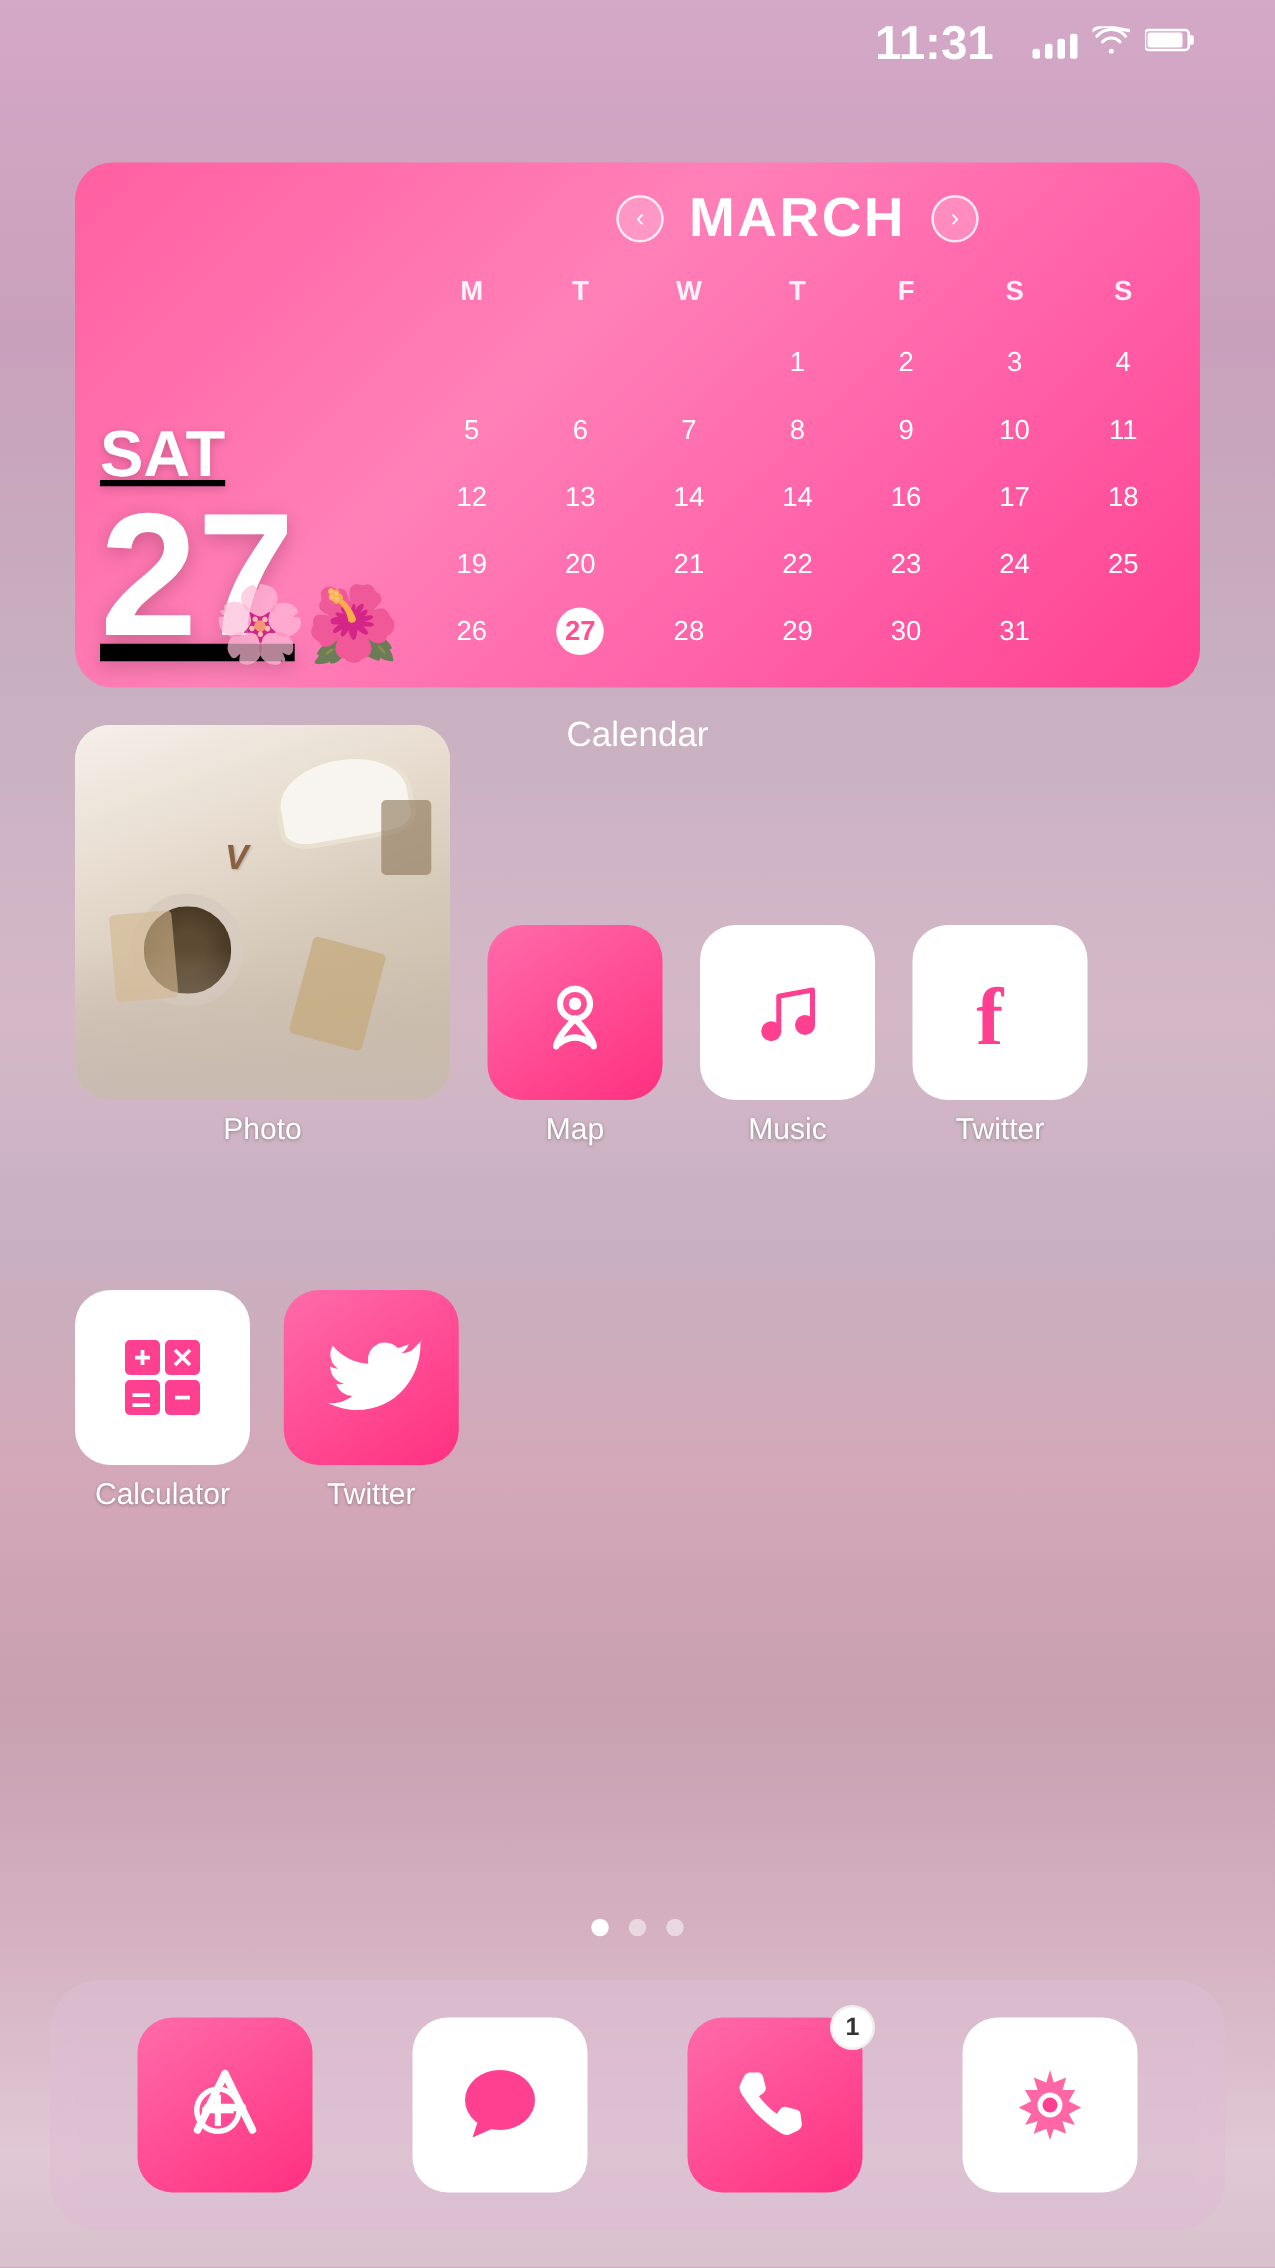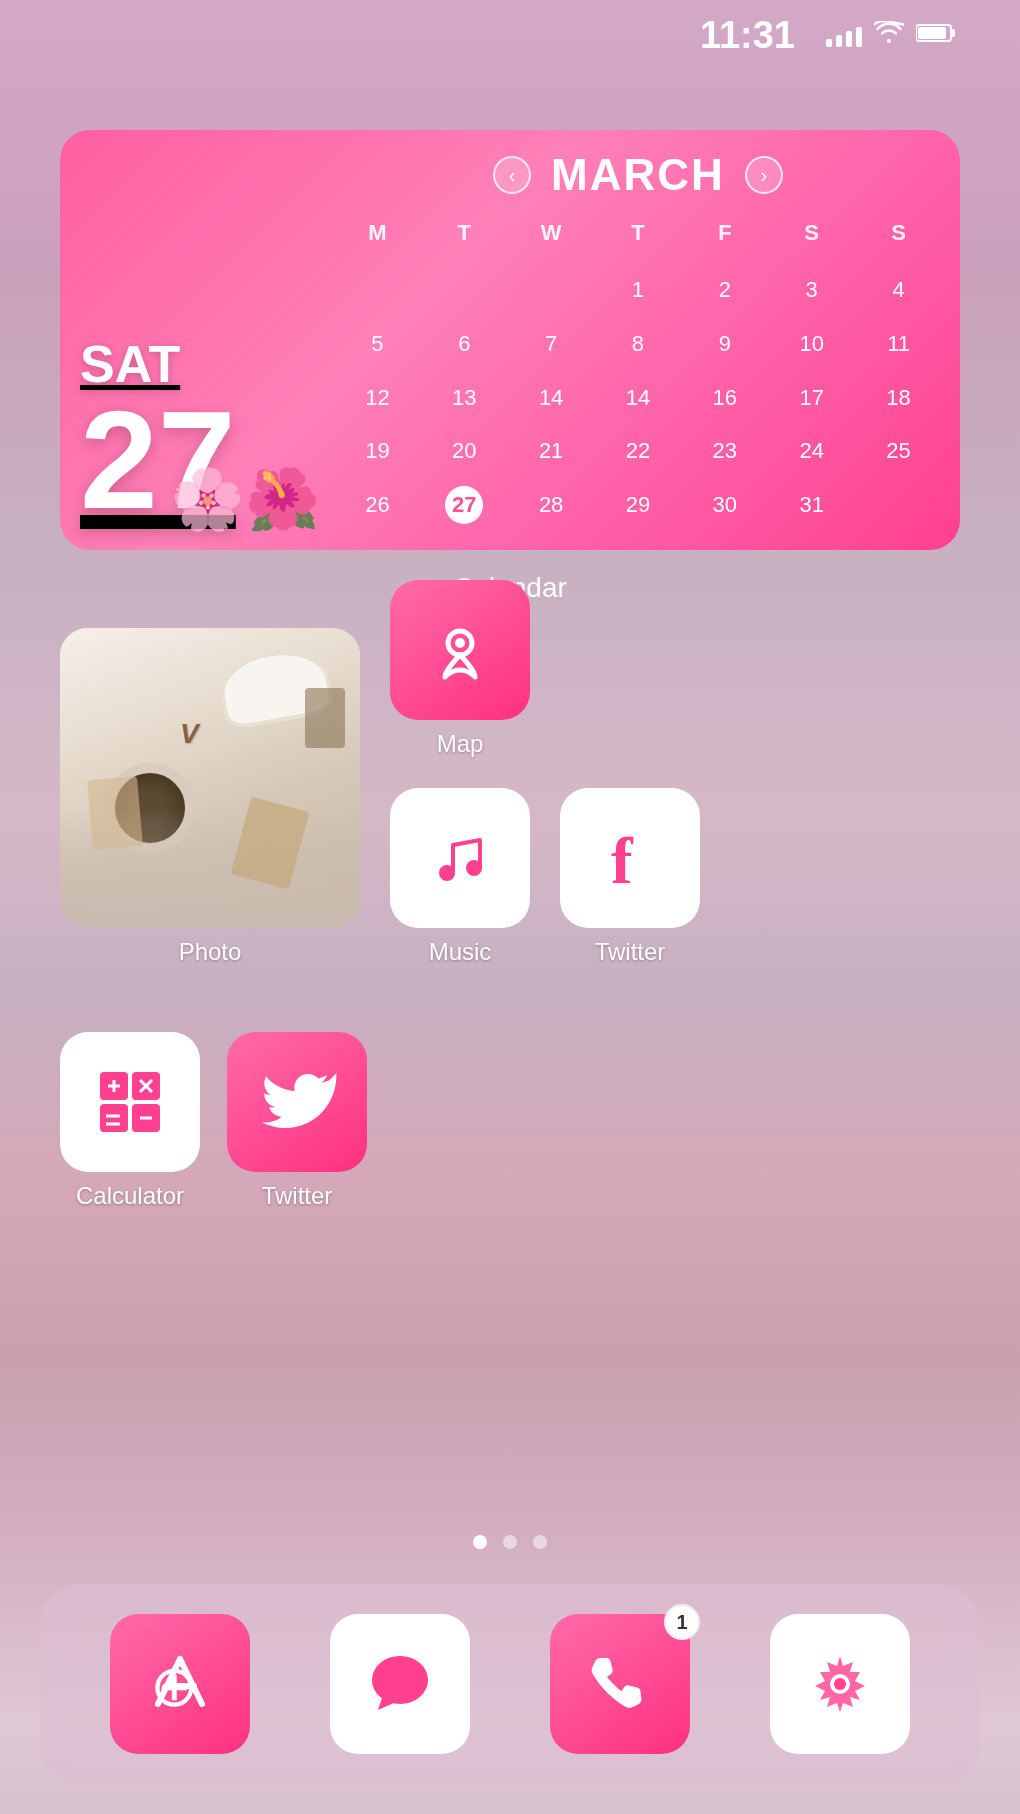--- a/index.html
+++ b/index.html
@@ -407,21 +407,21 @@
         <div style="position:absolute;bottom:25%;left:15%;width:90px;height:90px;background:radial-gradient(circle,#5c4a32 30%,#3c2c18 100%);border-radius:50%;border:10px solid #d8ccc0"></div>
         <div style="position:absolute;bottom:0;left:0;right:0;height:40%;background:linear-gradient(180deg,transparent,#c8bab0)"></div>
         <div style="position:absolute;top:30%;left:40%;font-size:28px;color:#8b6040;font-style:italic;font-weight:700;text-shadow:1px 1px 2px rgba(0,0,0,0.2)">V</div>
         <div style="position:absolute;bottom:15%;right:20%;width:60px;height:80px;background:#c4a87a;border-radius:4px;opacity:0.7;transform:rotate(15deg)"></div>
         <div style="position:absolute;top:50%;left:10%;width:50px;height:70px;background:#d4b890;border-radius:4px;opacity:0.6;transform:rotate(-5deg)"></div>
       </div>
     </div>
     <span class="app-label">Photo</span>
   </div>
 
-  <div style="display:flex;flex-direction:column;gap:30px">
+  <div style="display:flex;flex-direction:row;gap:30px">
     <div class="app-item">
       <div class="app-icon small-icon icon-pink">
         <svg width="70" height="70" viewBox="0 0 70 70" fill="none">
           <circle cx="35" cy="28" r="12" stroke="white" stroke-width="5"></circle>
           <circle cx="35" cy="28" r="5" fill="white"></circle>
           <path d="M35 40 C35 40 20 55 20 62" stroke="white" stroke-width="5" stroke-linecap="round"></path>
           <path d="M35 40 C35 40 50 55 50 62" stroke="white" stroke-width="5" stroke-linecap="round"></path>
           <path d="M22 60 Q35 50 48 60" stroke="white" stroke-width="5" stroke-linecap="round" fill="none"></path>
         </svg>
       </div>

